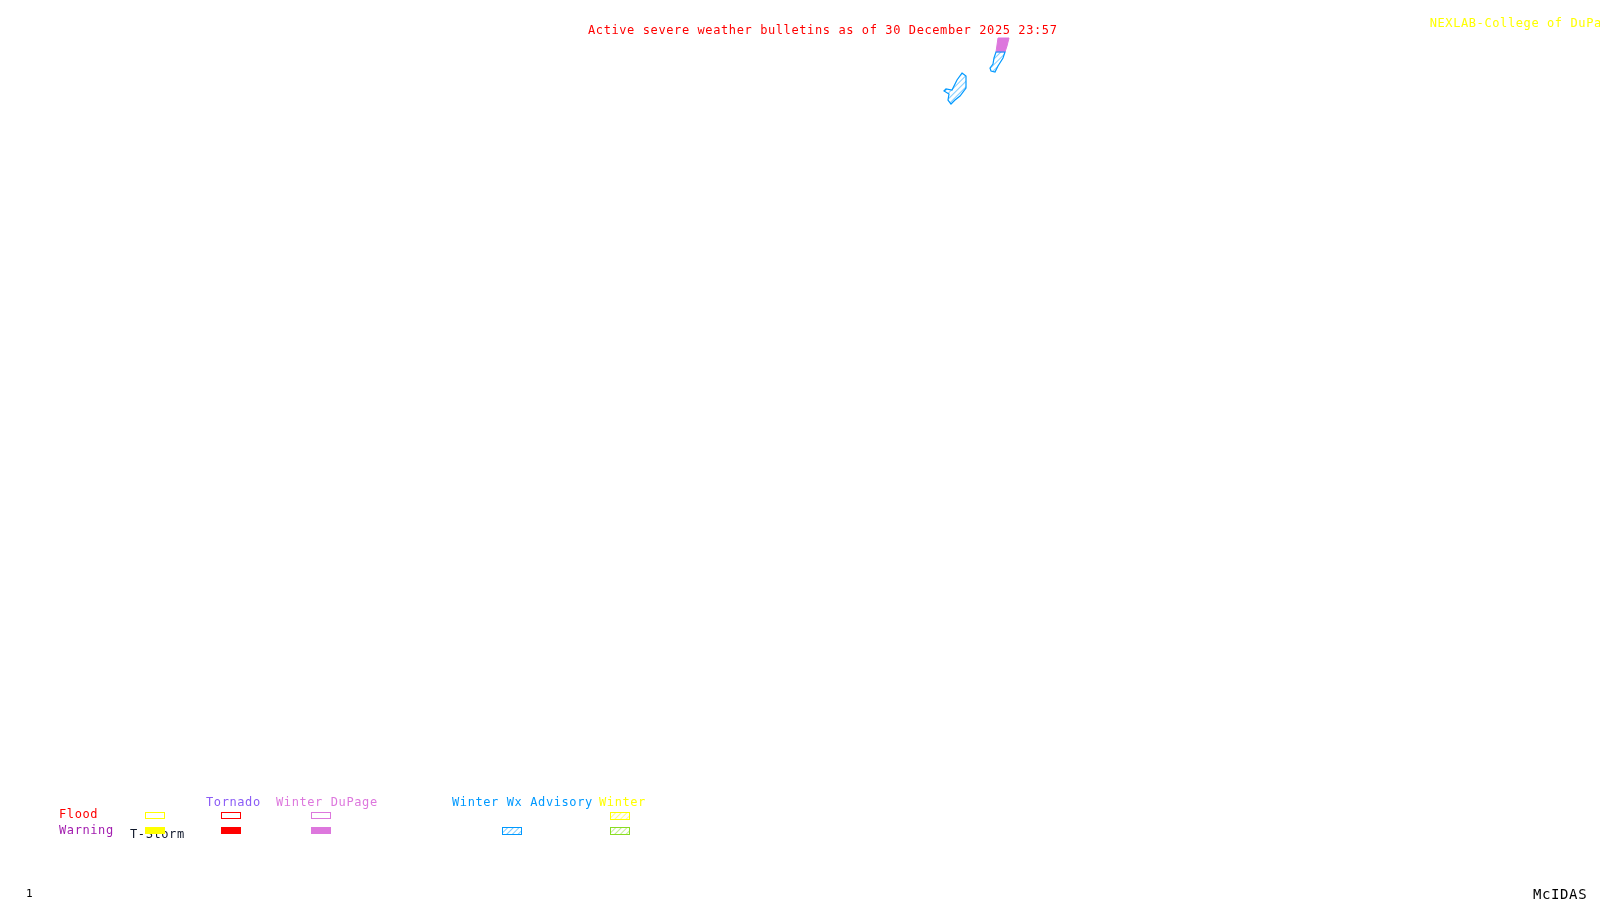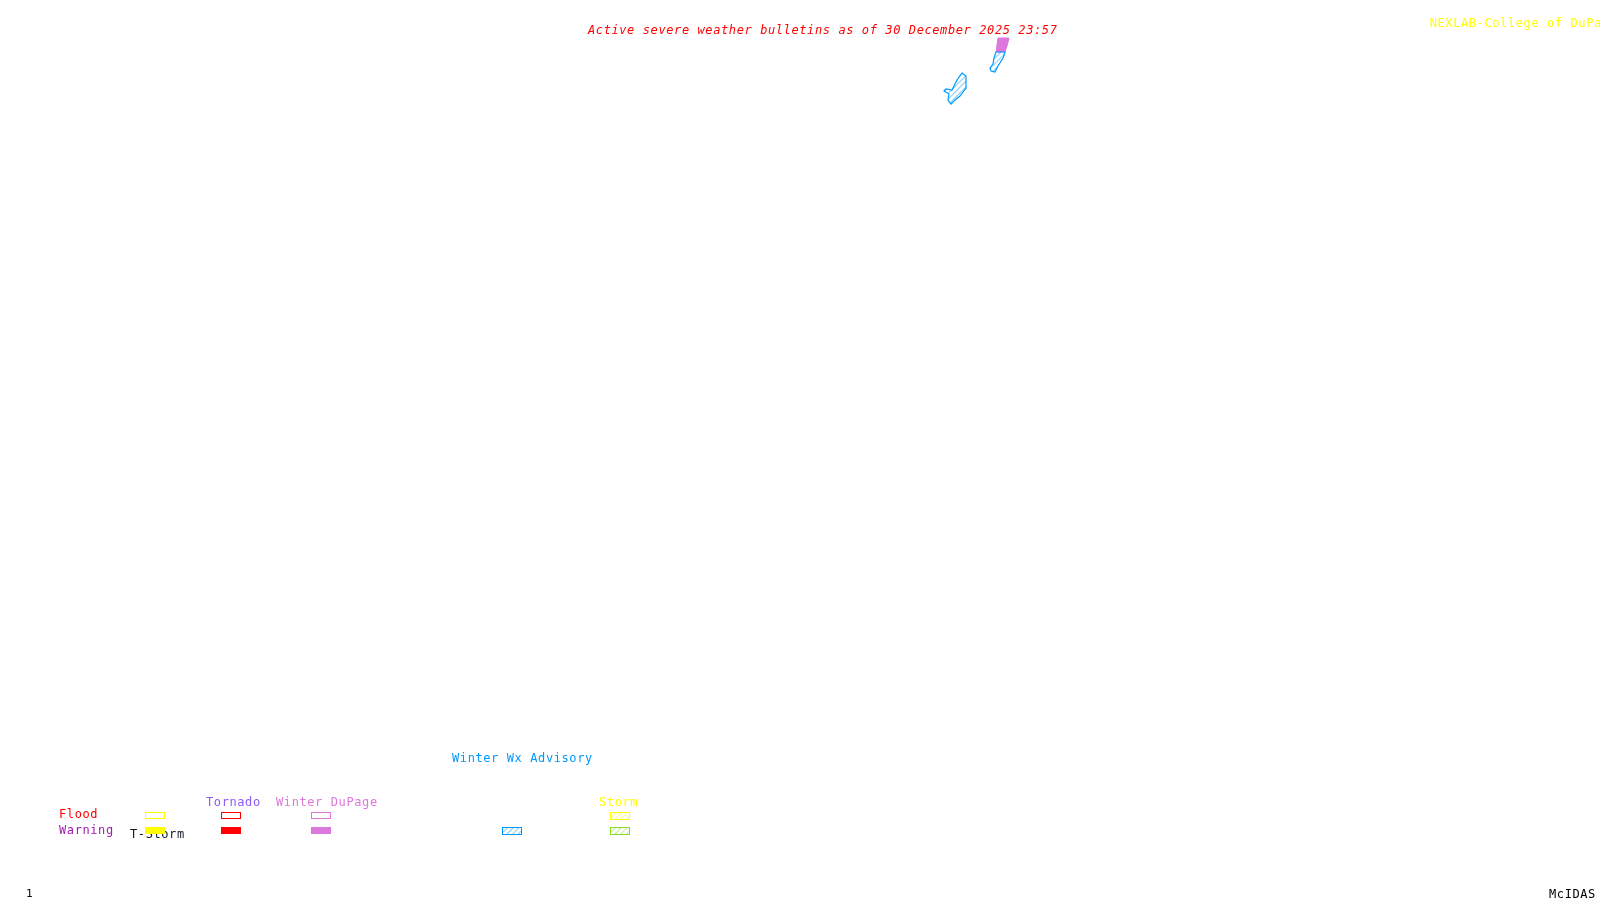--- a/index.html
+++ b/index.html
@@ -1,22 +1,22 @@
 <!DOCTYPE html>
 <html><head>
 <meta charset="utf-8">
 <style>
   html, body { margin:0; padding:0; background:#ffffff; }
   body { width:1600px; height:900px; position:relative; overflow:hidden;
          font-family:"DejaVu Sans Mono", monospace; }
   .txt { position:absolute; white-space:pre; font-size:12px; line-height:12px; letter-spacing:0.6px; }
-  #title { left:588px; top:24px; color:#ff0000;font-style:italic; }
+  #title { left:588px; top:24px; color:#ff0000; }
   #credit { left:1414px; top:5px; color:#ffff00; }
   #frame-num { left:26px; top:888px; color:#000; font-size:11px; }
-  #sys-label { left:1533px; top:888px; color:#000; font-size:12px;margin-left:16px; }
+  #sys-label { left:1533px; top:888px; color:#000; font-size:14px; }
   .box { position:absolute; width:20px; height:7px; box-sizing:border-box; }
   .outline { border:1px solid; background:transparent; }
   .filled { border:none; }
   svg#map { position:absolute; left:0; top:0; }
 </style>
 </head>
 <body>
 
 <svg id="map" width="1600" height="900">
   <defs>
@@ -51,26 +51,26 @@
 <div class="box filled" style="left:145px;top:827px;background:#ffff00;"></div>
 
 <div class="txt" style="left:206px;top:796px;color:#8b5cf6;">Tornado</div>
 <div class="box outline" style="left:221px;top:812px;border-color:#ff0000;"></div>
 <div class="box filled" style="left:221px;top:827px;background:#ff0000;"></div>
 
 <div class="txt" style="left:276px;top:796px;color:#dd77dd;">Winter DuPage</div>
 <div class="box outline" style="left:311px;top:812px;border-color:#dd77dd;"></div>
 <div class="box filled" style="left:311px;top:827px;background:#dd77dd;"></div>
 
-<div class="txt" style="left:452px;top:752px;color:#0099ff;">Winter Wx Advisory</div>
+<div class="txt" style="left:452px;top:796px;color:#0099ff;">Winter Wx Advisory</div>
 <svg class="box" style="left:502px;top:827px;width:20px;height:8px;" width="20" height="8">
   <rect x="0.5" y="0.5" width="19" height="7" fill="url(#hatch-blue)" stroke="#0099ff"></rect>
 </svg>
 
-<div class="txt" style="left:599px;top:796px;color:#ffff00;">Storm</div>
+<div class="txt" style="left:599px;top:796px;color:#ffff00;">Winter</div>
 <svg class="box" style="left:610px;top:812px;width:20px;height:8px;" width="20" height="8">
   <rect x="0.5" y="0.5" width="19" height="7" fill="url(#hatch-yellow)" stroke="#ffff00"></rect>
 </svg>
 <svg class="box" style="left:610px;top:827px;width:20px;height:8px;" width="20" height="8">
   <rect x="0.5" y="0.5" width="19" height="7" fill="url(#hatch-green)" stroke="#88dd22"></rect>
 </svg>
 
 <div id="frame-num" class="txt">1</div>
 <div id="sys-label" class="txt">McIDAS</div>
 

